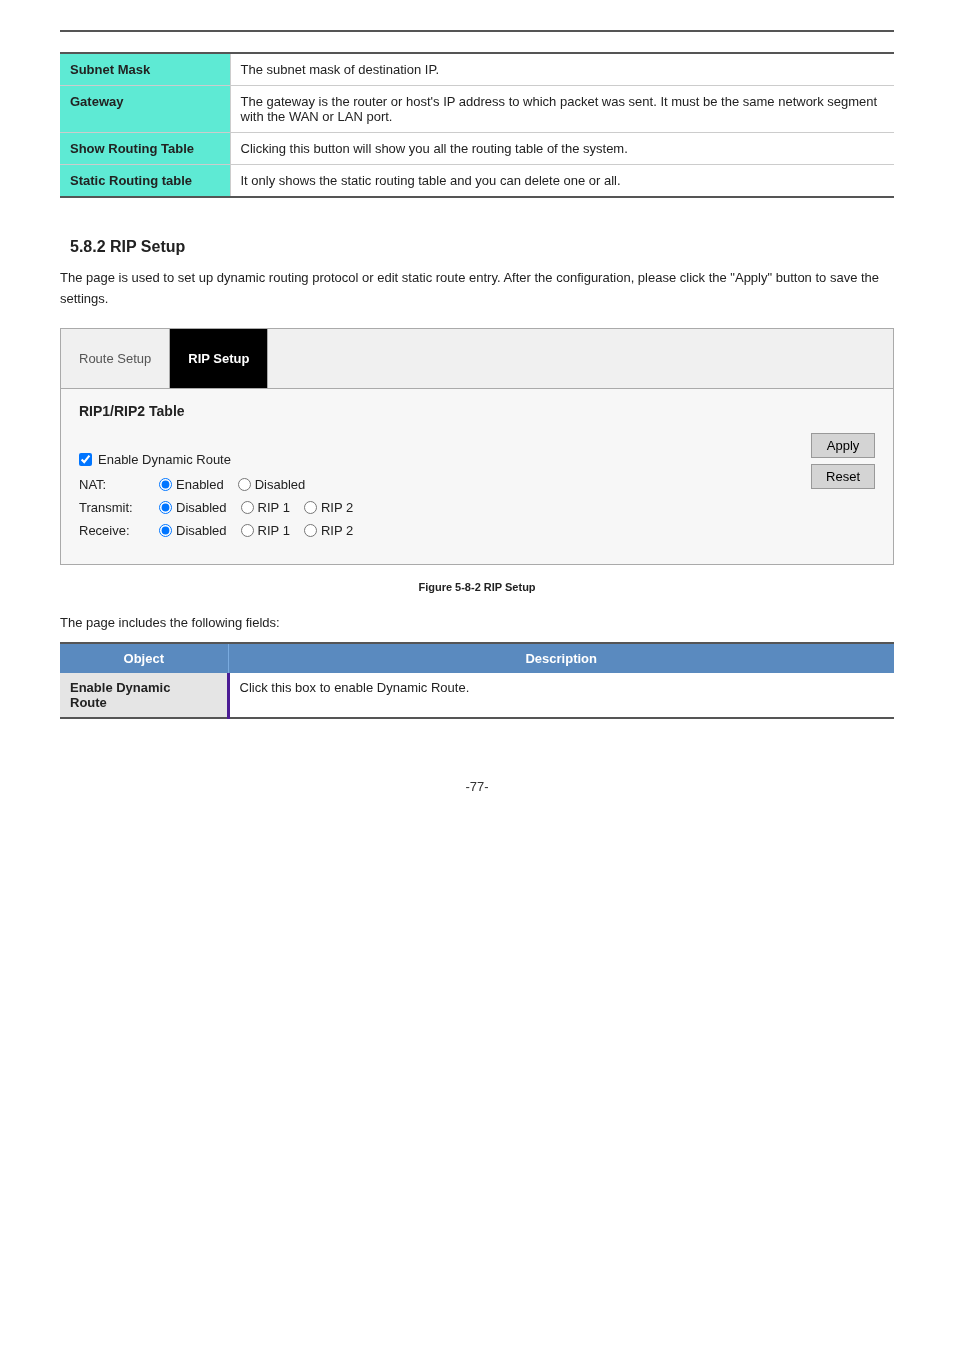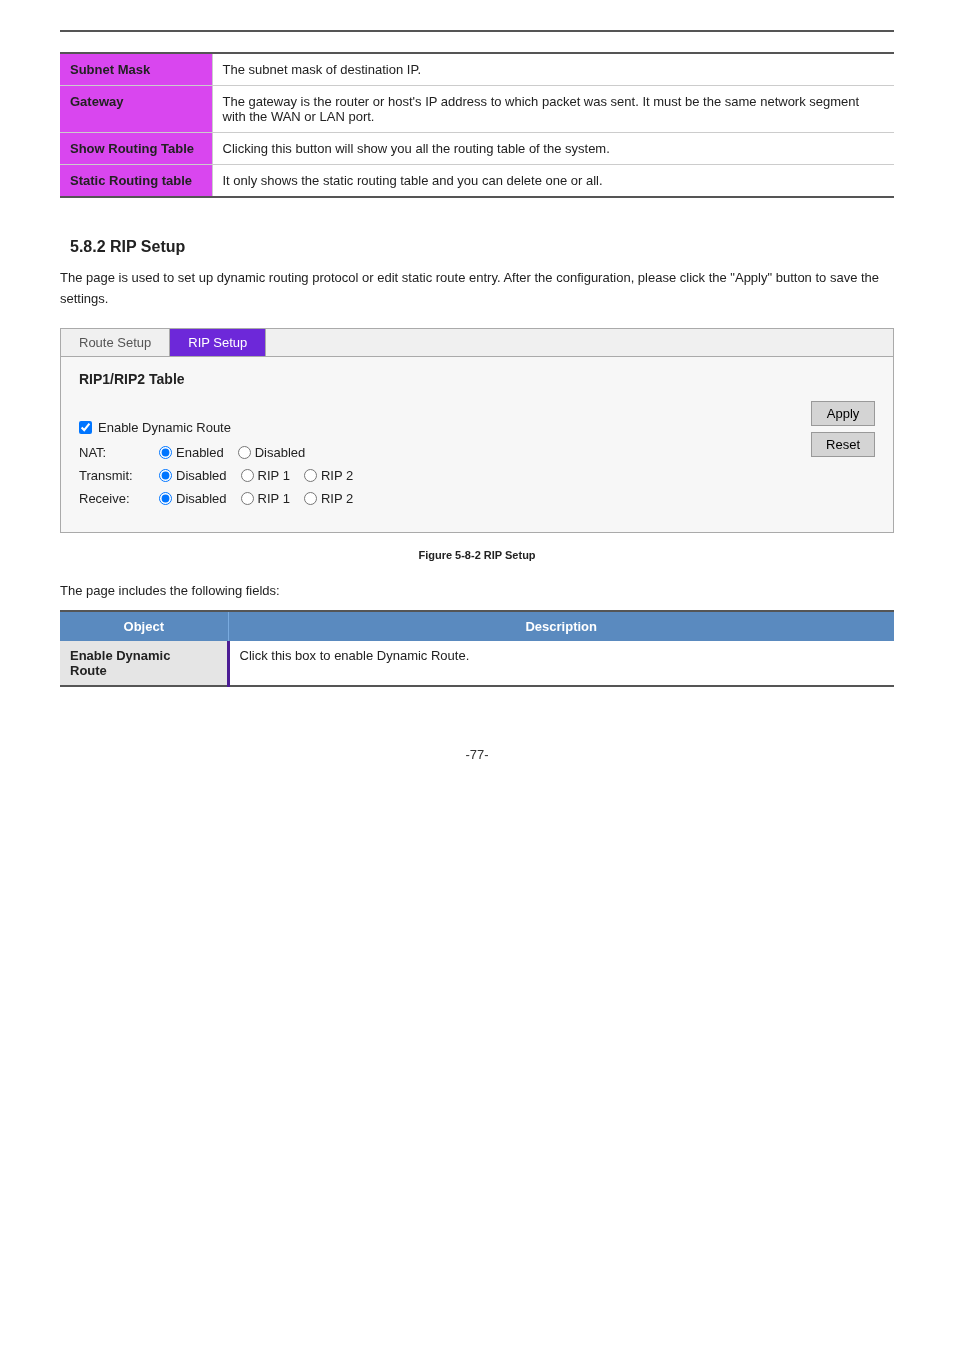--- a/index.html
+++ b/index.html
@@ -25,22 +25,22 @@
       padding: 8px 10px;
       vertical-align: top;
       border-bottom: 1px solid #ccc;
       font-size: 13px;
     }
     .info-table tr:last-child td {
       border-bottom: none;
     }
     .info-table .col-label {
       font-weight: bold;
-      background: #d946ef;
-      width: 152px;
+      background: #5eead4;
+      width: 170px;
       border-right: 1px solid #ccc;
     }
 
     
     .section-heading {
       font-size: 16px;
       font-weight: bold;
       margin: 30px 0 12px 0;
       padding-left: 10px;
     }
@@ -55,30 +55,30 @@
     .tab-container {
       border: 1px solid #aaa;
       margin-bottom: 16px;
     }
     .tab-bar {
       display: flex;
       border-bottom: 1px solid #aaa;
       background: #f0f0f0;
     }
     .tab {
-      padding: 6px 18px;
+      padding: 22px 18px;
       font-size: 13px;
       cursor: pointer;
       border-right: 1px solid #aaa;
       color: #555;
     }
     .tab.active {
-      background: #6d28d9;
+      background: #000000;
       color: #fff;
-      font-weight: normal;
+      font-weight: bold;
     }
 
     .panel-body {
       padding: 14px 18px 18px 18px;
       background: #f7f7f7;
     }
 
     .panel-title {
       font-size: 14px;
       font-weight: bold;

